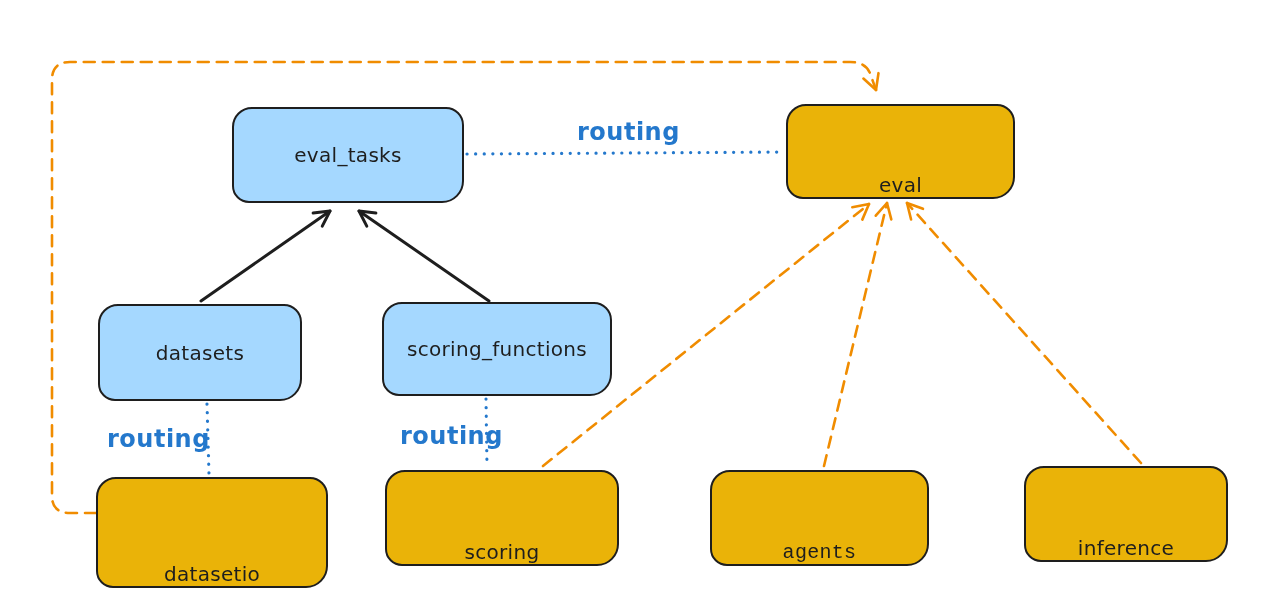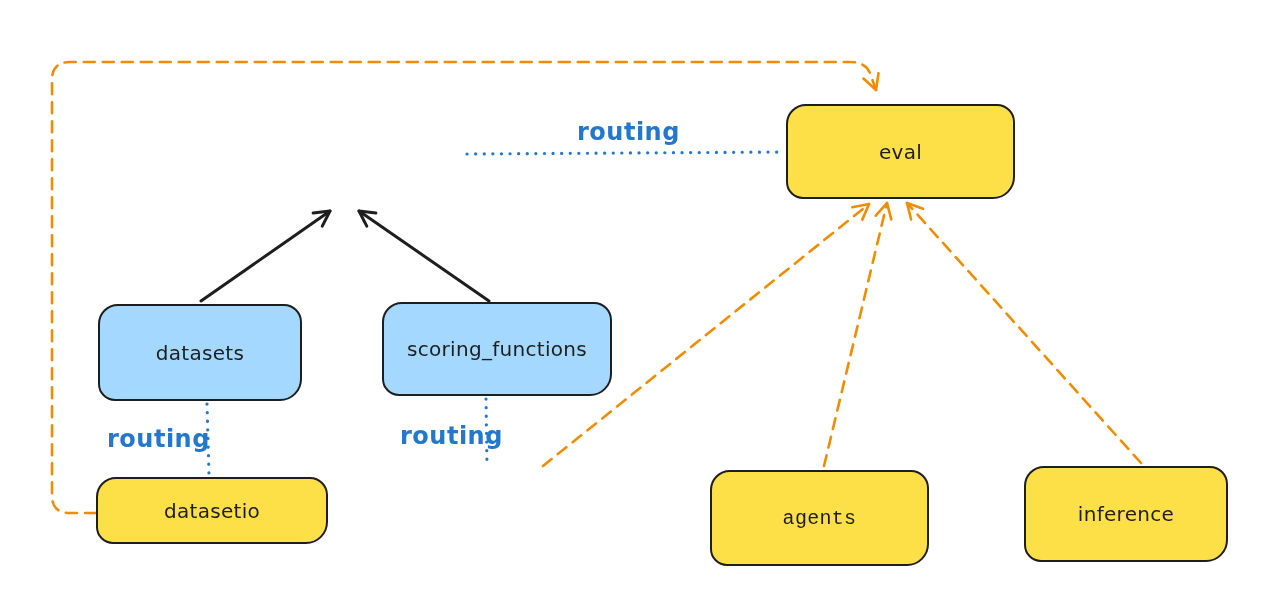--- a/index.html
+++ b/index.html
@@ -21,29 +21,29 @@
     box-sizing: border-box;
     border: 2.5px solid #1e1e1e;
     display: flex;
     align-items: center;
     justify-content: center;
     font-size: 20px;
     color: #1e1e1e;
     letter-spacing: 0.3px;
   }
   .node.blue  { background: #a5d8ff; }
-  .node.green { background: #fde047; }
+  .node.green { background: #eab308; align-items: flex-end; }
   
   .node { border-radius: 20px 18px 22px 17px; }
 
   #n-eval_tasks        { left: 232px; top: 107px; width: 232px; height: 96px; }
   #n-eval              { left: 786px; top: 104px; width: 229px; height: 95px; }
   #n-datasets          { left:  98px; top: 304px; width: 204px; height: 97px; }
   #n-scoring_functions { left: 382px; top: 302px; width: 230px; height: 94px; }
-  #n-datasetio         { left:  96px; top: 477px; width: 232px; height: 67px; }
+  #n-datasetio         { left:  96px; top: 477px; width: 232px; height: 111px; }
   #n-scoring           { left: 385px; top: 470px; width: 234px; height: 96px; }
   #n-agents            { left: 710px; top: 470px; width: 219px; height: 96px; font-family: Liberation Mono, monospace; }
   #n-inference         { left: 1024px; top: 466px; width: 204px; height: 96px; }
 
   .edge-label {
     position: absolute;
     color: #2478cc;
     font-weight: bold;
     font-size: 24px;
     letter-spacing: 0.5px;
@@ -75,31 +75,37 @@
     <path d="M 207 404 L 209 474" fill="none" stroke="#2478cc" stroke-width="3.2" stroke-linecap="round" stroke-dasharray="0.1 8.5"></path>
     <path d="M 486 399 L 487 467" fill="none" stroke="#2478cc" stroke-width="3.2" stroke-linecap="round" stroke-dasharray="0.1 8.5"></path>
 
     <path d="M 543 466 L 869 204" fill="none" stroke="#f08c00" stroke-width="2.6" stroke-linecap="round" stroke-dasharray="11 8" marker-end="url(#ah-orange)"></path>
     <path d="M 824 466 L 887 203" fill="none" stroke="#f08c00" stroke-width="2.6" stroke-linecap="round" stroke-dasharray="11 8" marker-end="url(#ah-orange)"></path>
     <path d="M 1141 463 L 907 203" fill="none" stroke="#f08c00" stroke-width="2.6" stroke-linecap="round" stroke-dasharray="11 8" marker-end="url(#ah-orange)"></path>
 
     <path d="M 96 513 L 70 513 Q 52 513 52 496 L 52 80 Q 52 62 70 62 L 850 62 Q 867 62 871 76 L 876 90" fill="none" stroke="#f08c00" stroke-width="2.6" stroke-linecap="round" stroke-dasharray="11 8" marker-end="url(#ah-orange)"></path>
   </svg>
 
+  <div class="node blue" id="n-eval_tasks">
+    <span>eval_tasks</span>
+  </div>
   <div class="node green" id="n-eval">
     <span>eval</span>
   </div>
   <div class="node blue" id="n-datasets">
     <span>datasets</span>
   </div>
   <div class="node blue" id="n-scoring_functions">
     <span>scoring_functions</span>
   </div>
   <div class="node green" id="n-datasetio">
     <span>datasetio</span>
+  </div>
+  <div class="node green" id="n-scoring">
+    <span>scoring</span>
   </div>
   <div class="node green" id="n-agents">
     <span>agents</span>
   </div>
   <div class="node green" id="n-inference">
     <span>inference</span>
   </div>
 
   <div class="edge-label" id="lbl-routing-top">routing</div>
   <div class="edge-label" id="lbl-routing-left">routing</div>

